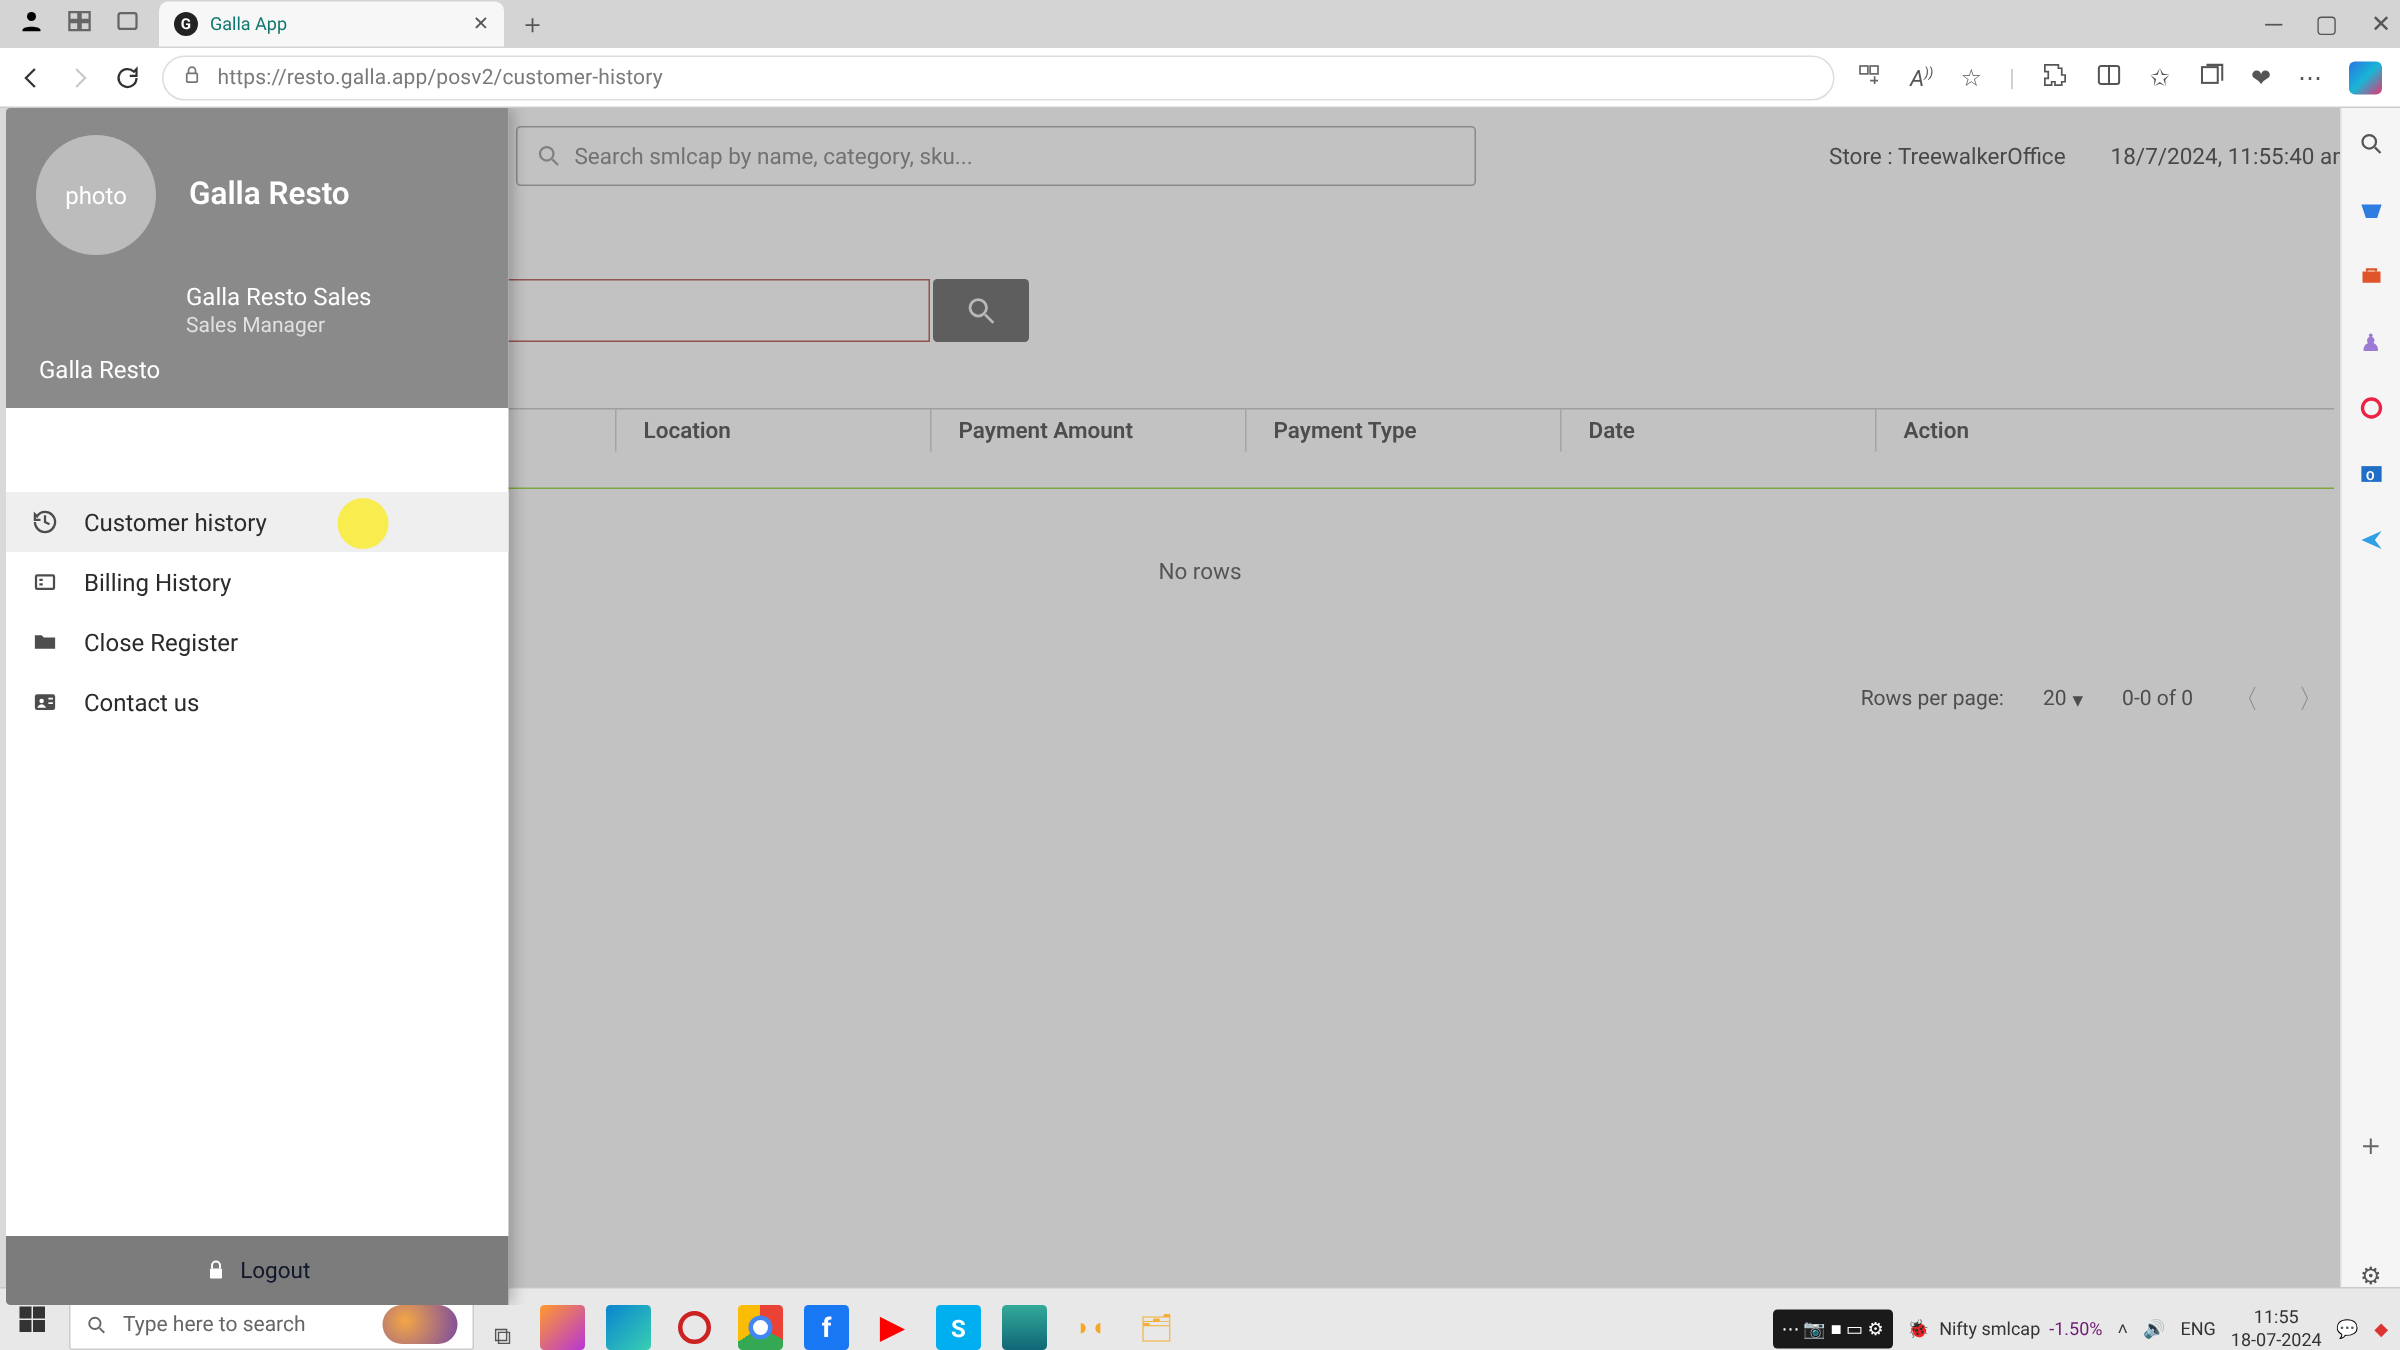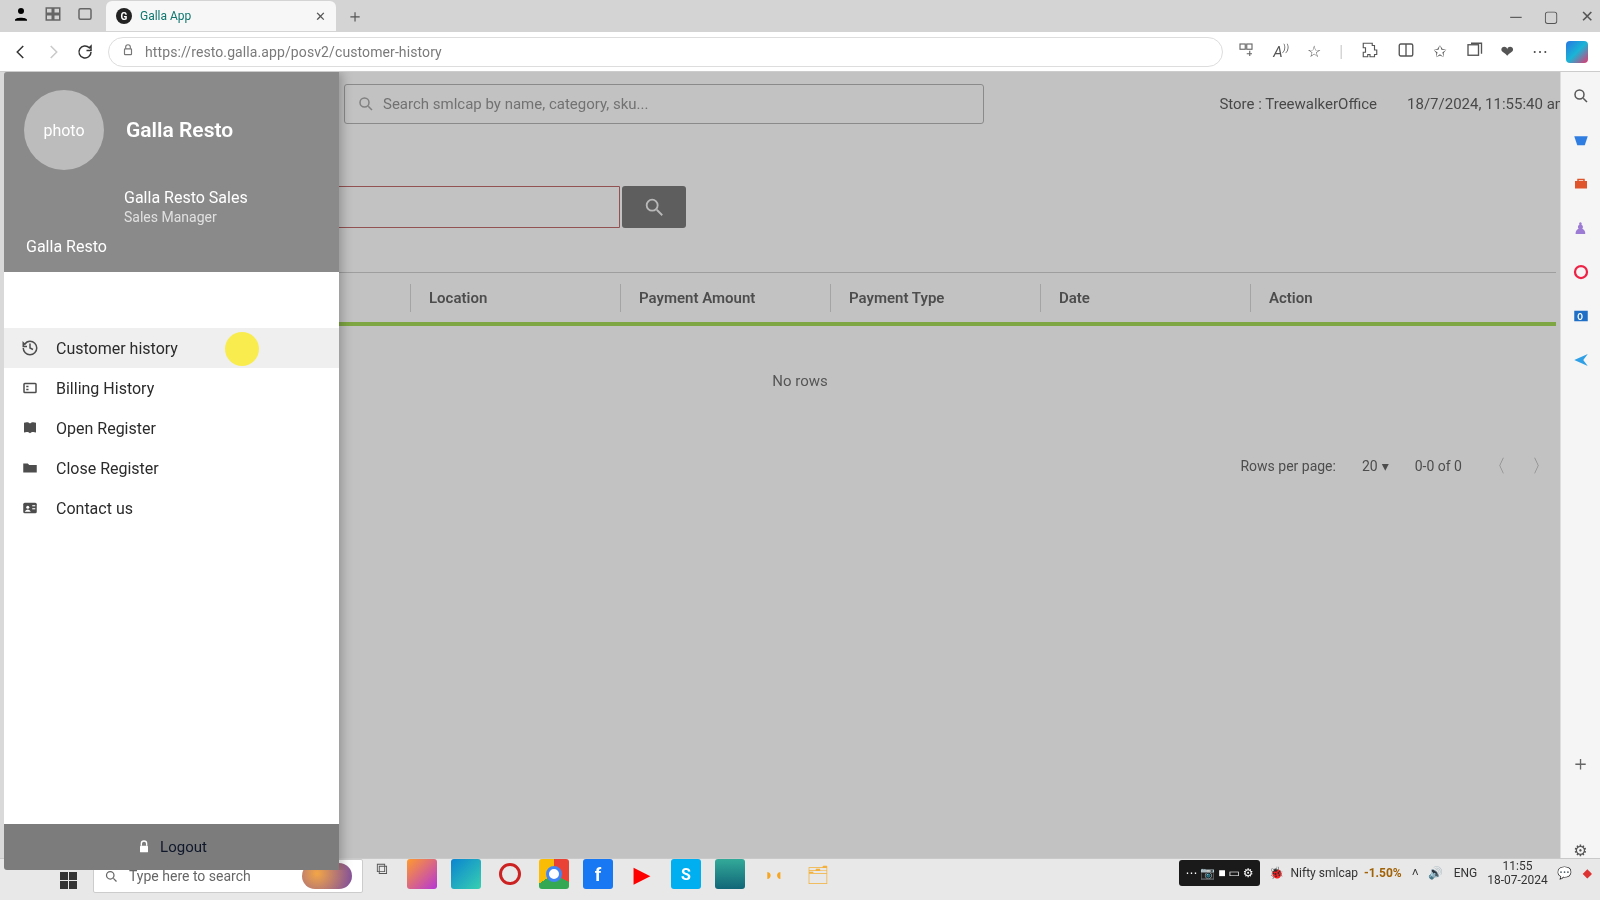--- a/index.html
+++ b/index.html
@@ -34,21 +34,21 @@
 .search-box { flex:0 0 640px; height:40px; border:1px solid #999; border-radius:3px; background:rgba(255,255,255,.25); display:flex; align-items:center; padding:0 12px; gap:8px; color:#6d6d6d; font-size:15px; }
 .hdr-right { margin-left:auto; display:flex; gap:30px; font-size:15px; color:#1f1f1f; }
 .hdr-right span { color:#222; }
 
 
 .cust-search-row { position:absolute; left:186px; top:114px; height:42px; display:flex; }
 .cust-search-input { width:430px; height:42px; border:1px solid #a33; border-radius:3px 0 0 3px; background:rgba(255,255,255,.1); }
 .cust-search-btn { width:64px; height:42px; border-radius:3px; background:#4a4a4a; display:flex; align-items:center; justify-content:center; color:#efefef; margin-left:2px; }
 
 
-.tbl-head { position:absolute; left:186px; right:40px; top:200px; height:54px; border-top:1px solid #bdbdbd; border-bottom:4px solid #84cc16; display:flex; align-items:center; }
+.tbl-head { position:absolute; left:186px; right:40px; top:200px; height:54px; border-top:1px solid #bdbdbd; border-bottom:1px solid #84cc16; display:flex; }
 .tbl-head .col { font-size:15px; color:#2a2a2a; font-weight:600; border-left:1px solid #c8c8c8; height:28px; display:flex; align-items:center; padding-left:18px; }
 .tbl-head .col:first-child { border-left:none; }
 .c1{width:220px}.c2{width:210px}.c3{width:210px}.c4{width:210px}.c5{width:210px}.c6{flex:1}
 
 .no-rows { position:absolute; left:0; right:0; top:300px; text-align:center; font-size:15px; color:#3a3a3a; }
 
 .pager { position:absolute; right:46px; top:382px; display:flex; align-items:center; gap:26px; font-size:14px; color:#2a2a2a; }
 .pager .rpp-val { display:flex; align-items:center; gap:4px; }
 .pager .nav-arrow { color:#9a9a9a; font-size:18px; }
 
@@ -72,21 +72,21 @@
 .sb-footer { height:46px; background:#7c7c7c; color:#0f172a; display:flex; align-items:center; justify-content:center; gap:8px; font-size:15px; }
 
 
 .edge-rail { position:absolute; right:4px; top:72px; width:0; }
 .edge-rail .rail-inner { position:fixed; right:0; top:72px; bottom:30px; width:40px; background:#f5f5f5; border-left:1px solid #ddd; display:flex; flex-direction:column; align-items:center; padding-top:14px; gap:24px; }
 .rail-ico { width:20px; height:20px; color:#555; display:flex; align-items:center; justify-content:center; }
 .rail-plus { margin-top:auto; margin-bottom:40px; font-size:20px; color:#666; }
 .rail-gear { margin-bottom:10px; color:#555; }
 
 
-.taskbar { position:absolute; left:0; right:0; bottom:0; height:42px; background:#e8e8e8; border-top:1px solid #c9c9c9; display:flex; align-items:flex-start;padding-left:47px; }
+.taskbar { position:absolute; left:0; right:0; bottom:0; height:42px; background:#e8e8e8; border-top:1px solid #c9c9c9; display:flex; align-items:flex-end; }
 .tb-start { width:42px; height:42px; display:flex; align-items:center; justify-content:center; }
 .win-logo { width:17px; height:17px; display:grid; grid-template-columns:1fr 1fr; grid-template-rows:1fr 1fr; gap:1px; }
 .win-logo span { background:#333; }
 .tb-search { height:34px; width:270px; background:#fff; border:1px solid #ccc; border-radius:2px; display:flex; align-items:center; padding:0 10px; gap:10px; color:#666; font-size:14px; margin-left:4px; }
 .tb-search .cortana { width:50px; height:26px; border-radius:13px; background:radial-gradient(circle at 30% 40%,#f3a646,#7a4aa0); margin-left:auto; }
 .tb-icons { display:flex; align-items:center; gap:14px; margin-left:14px; }
 .tb-icons .app { width:30px; height:30px; border-radius:3px; display:flex; align-items:center; justify-content:center; }
 .ff{background:linear-gradient(135deg,#ff9a2e,#b636d6);border-radius:50%}
 .edge{background:linear-gradient(135deg,#0a84d0,#38d0b1);border-radius:50%}
 .rec{width:22px;height:22px;border:3px solid #c22;border-radius:50%}
@@ -95,21 +95,21 @@
 .fb{background:#1877f2;color:#fff;border-radius:50%;font-weight:bold;font-size:18px}
 .yt{color:#f00;font-size:22px}
 .skype{background:#00aff0;color:#fff;border-radius:50%;font-size:16px;font-weight:bold}
 .store{background:linear-gradient(#3a9,#167);}
 .wf{color:#f6a623;font-size:16px;font-weight:bold}
 .folder{color:#f3b13b;font-size:18px}
 
 .tb-right { margin-left:auto; display:flex; align-items:center; gap:10px; padding-right:8px; font-size:12px; color:#333; }
 .tb-pill { background:#1a1a1a; color:#fff; border-radius:3px; height:26px; display:flex; align-items:center; padding:0 6px; gap:6px; font-size:12px; }
 .stock { display:flex; align-items:center; gap:6px; }
-.stock .dn{color:#a16207;font-weight:700}
+.stock .dn{color:#701a75;font-weight:400}
 .dt { text-align:center; line-height:1.2; }
 
 
 .ico svg,.mico svg,.rail-ico svg { width:18px; height:18px; fill:currentColor; }
 .cust-search-btn svg{width:22px;height:22px;fill:currentColor}
 .addr-right svg{width:18px;height:18px;fill:currentColor}
 </style>
 </head>
 <body>
 
@@ -265,28 +265,20 @@
       </div>
       <div class="menu-item">
         <span class="mico">
             <svg viewBox="0 0 24 24">
               <rect x="4" y="6" width="16" height="12" rx="1" fill="none" stroke="#4d4d4d" stroke-width="2"></rect>
               <line x1="7" y1="10" x2="10" y2="10" stroke="#4d4d4d" stroke-width="2"></line>
               <line x1="7" y1="14" x2="10" y2="14" stroke="#4d4d4d" stroke-width="2"></line>
             </svg>
           </span>
         <span>Billing History</span>
-      </div>
-      <div class="menu-item">
-        <span class="mico">
-            <svg viewBox="0 0 24 24">
-              <path d="M4 5c3-1 6-1 8 1 2-2 5-2 8-1v13c-3-1-6-1-8 1-2-2-5-2-8-1z" fill="#4d4d4d"></path>
-            </svg>
-          </span>
-        <span>Open Register</span>
       </div>
       <div class="menu-item">
         <span class="mico">
             <svg viewBox="0 0 24 24">
               <path d="M3 6h6l2 2h10v10H3z" fill="#4d4d4d"></path>
             </svg>
           </span>
         <span>Close Register</span>
       </div>
       <div class="menu-item">

